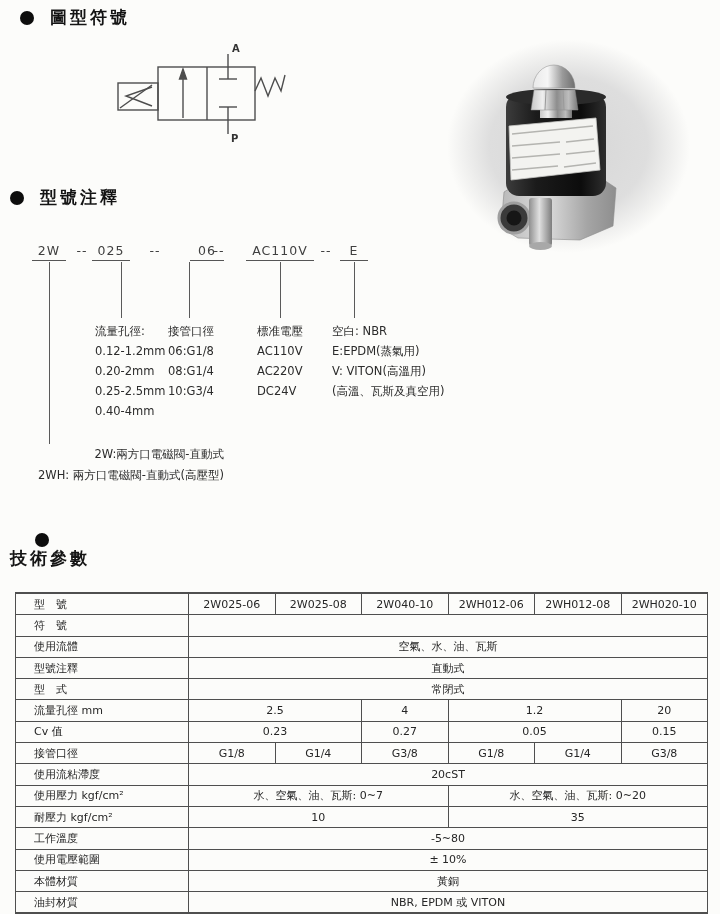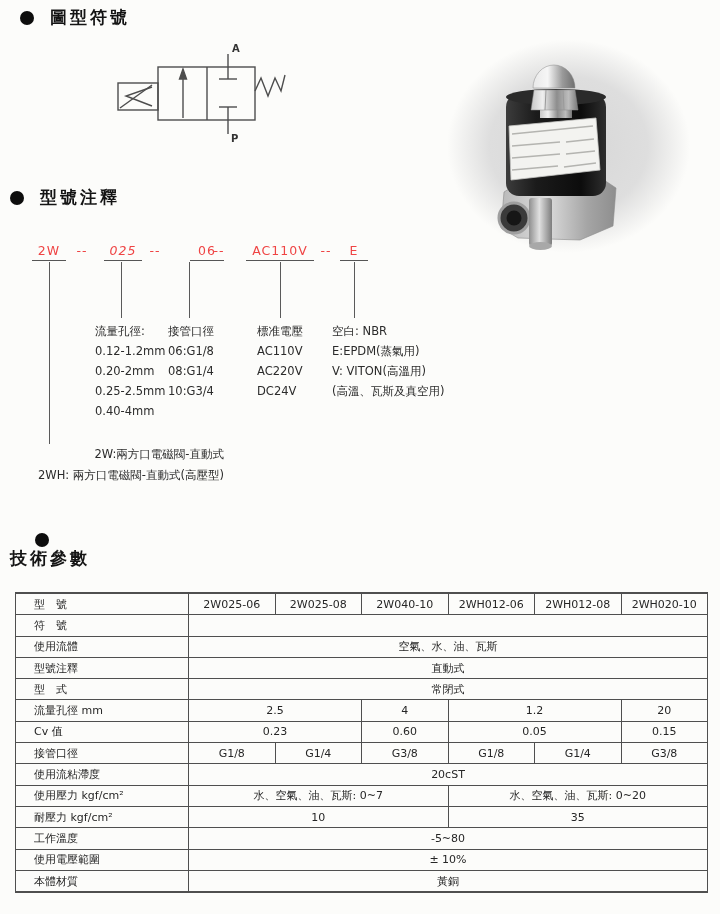--- a/index.html
+++ b/index.html
@@ -19,21 +19,21 @@
   .symbol-svg line, .symbol-svg rect, .symbol-svg polyline, .symbol-svg path { stroke:#4d4d4d; stroke-width:1.4; fill:none; }
   .symbol-svg text { fill:#333; font-size:10px; font-weight:bold; stroke:none; }
 
   
   .photo {
     position:absolute; left:448px; top:30px; width:262px; height:242px;
     background:radial-gradient(ellipse 58% 55% at 46% 48%, #d6d6d6 0%, #dedede 52%, rgba(252,252,250,0) 80%);
   }
 
   
-  .code-token { position:absolute; font-size:12.5px; color:#ef4444; text-align:center; letter-spacing:1px; }
+  .code-token { position:absolute; font-size:12.5px; color:#404040; text-align:center; letter-spacing:1px; }
   .code-token.u { border-bottom:1.4px solid #555; padding-bottom:2px; }
   .vline { position:absolute; width:1.4px; background:#5a5a5a; }
   .legend-col { position:absolute; top:321px; font-size:11.5px; color:#2b2b2b; white-space:nowrap; }
   .legend-col div { height:20px; line-height:20px; }
   .notes { position:absolute; left:38px; top:444px; font-size:11.5px; color:#2b2b2b; }
   .notes div { height:21px; line-height:21px;text-align:right; }
 
   
   .spec-table {
     position:absolute; left:15px; top:592px; width:693px;
@@ -139,21 +139,21 @@
   </div>
 
   <div class="sec-head" style="left:10px; top:186px;">
     <span class="bullet"></span>
     <span class="sec-title">型號注釋</span>
   </div>
 
   <div id="code-row">
       <div class="code-token u" style="left: 32px; top: 243px; width: 34px;">2W</div>
       <div class="code-token" style="left: 72px; top: 243px; width: 20px;">--</div>
-      <div class="code-token u" style="left: 104px; top: 243px; width: 38px; font-style: italic;">025</div>
+      <div class="code-token u" style="left: 92px; top: 243px; width: 38px;">025</div>
       <div class="code-token" style="left: 146px; top: 243px; width: 18px;">--</div>
       <div class="code-token u" style="left: 172px; top: 243px; width: 34px; margin-left: 18px;">06</div>
       <div class="code-token" style="left: 210px; top: 243px; width: 18px;">--</div>
       <div class="code-token u" style="left: 246px; top: 243px; width: 68px;">AC110V</div>
       <div class="code-token" style="left: 318px; top: 243px; width: 16px;">--</div>
       <div class="code-token u" style="left: 340px; top: 243px; width: 28px;">E</div>
     </div>
 
   <div class="vline" style="left:49px;  top:262px; height:182px;"></div>
   <div class="vline" style="left:121px; top:262px; height:56px;"></div>
@@ -238,21 +238,21 @@
         <tr>
           <td class="lbl">流量孔徑 mm</td>
           <td class="dat" colspan="2">2.5</td>
           <td class="dat" colspan="1">4</td>
           <td class="dat" colspan="2">1.2</td>
           <td class="dat" colspan="1">20</td>
         </tr>
         <tr>
           <td class="lbl">Cv 值</td>
           <td class="dat" colspan="2">0.23</td>
-          <td class="dat" colspan="1">0.60</td>
+          <td class="dat" colspan="1">0.27</td>
           <td class="dat" colspan="2">0.05</td>
           <td class="dat" colspan="1">0.15</td>
         </tr>
         <tr>
           <td class="lbl">接管口徑</td>
           <td class="dat" colspan="1">G1/8</td>
           <td class="dat" colspan="1">G1/4</td>
           <td class="dat" colspan="1">G3/8</td>
           <td class="dat" colspan="1">G1/8</td>
           <td class="dat" colspan="1">G1/4</td>
@@ -277,15 +277,19 @@
           <td class="dat" colspan="6">-5~80</td>
         </tr>
         <tr>
           <td class="lbl">使用電壓範圍</td>
           <td class="dat" colspan="6">± 10%</td>
         </tr>
         <tr>
           <td class="lbl">本體材質</td>
           <td class="dat" colspan="6">黃銅</td>
         </tr>
+        <tr>
+          <td class="lbl">油封材質</td>
+          <td class="dat" colspan="6">NBR, EPDM 或 VITON</td>
+        </tr>
       </tbody>
   </table>
 </div>
 
 </body></html>

